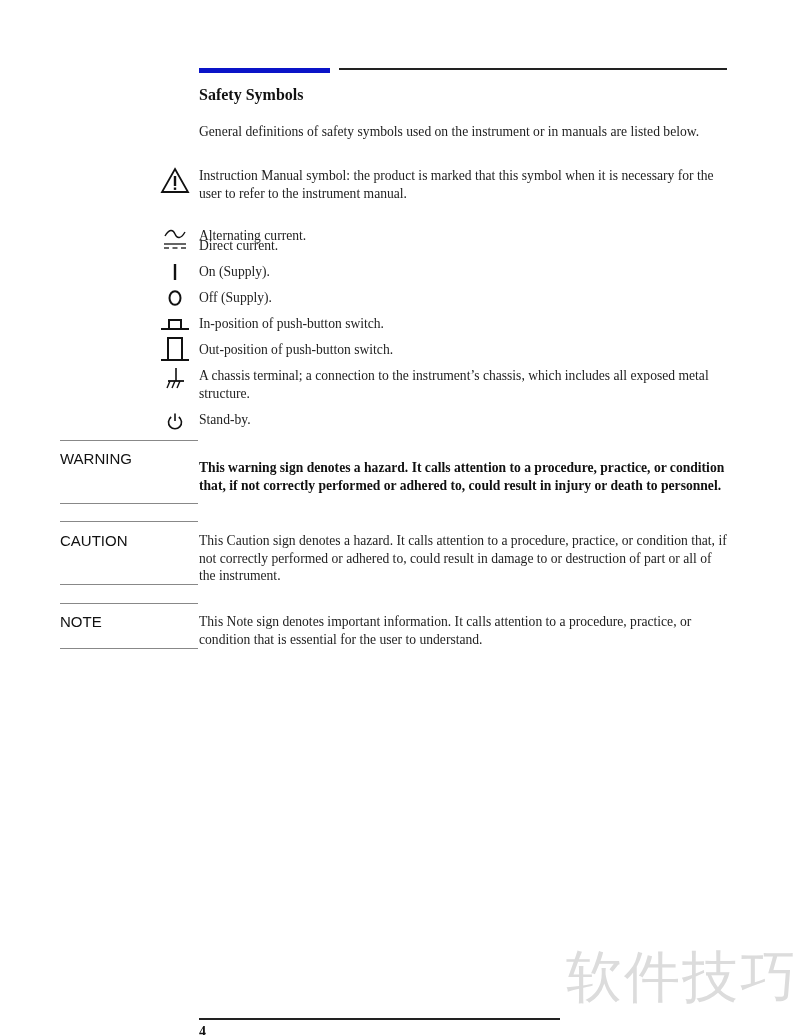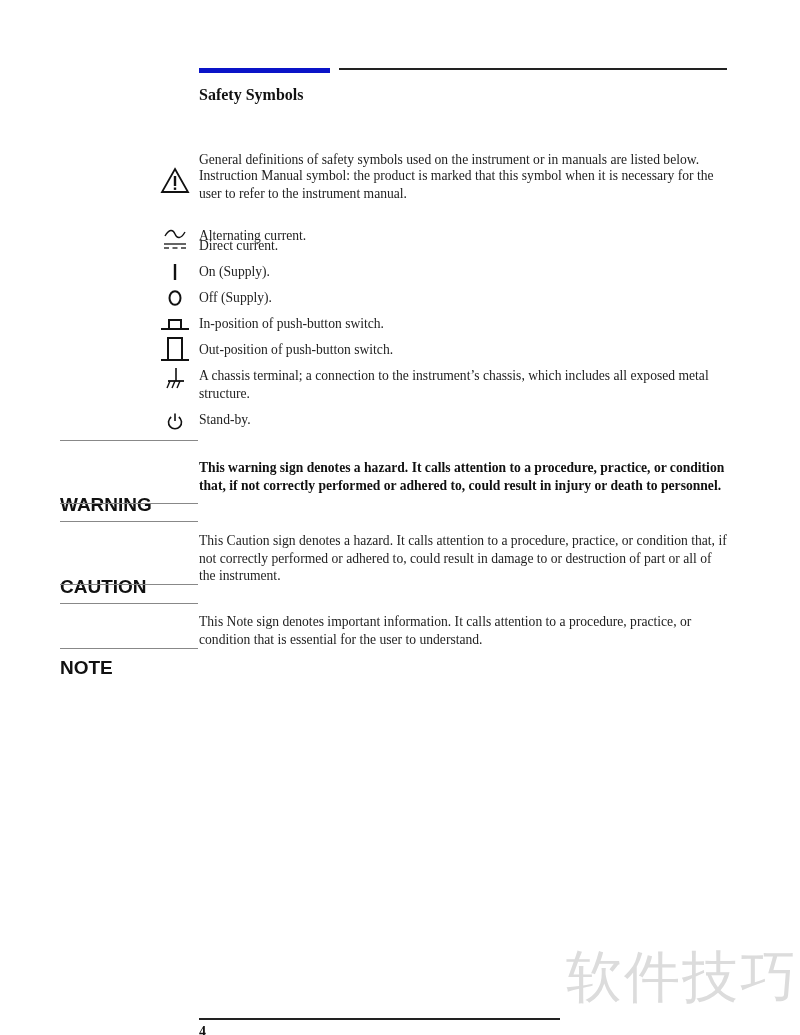--- a/index.html
+++ b/index.html
@@ -7,29 +7,29 @@
       width: 800px; height: 1035px; background: #ffffff; position: relative; overflow: hidden;
       font-family: "Liberation Serif", serif; color: #1a1a1a;
     }
     .blue-bar { position: absolute; left: 199px; top: 68px; width: 131px; height: 5px; background: #0a14c8; }
     .top-rule { position: absolute; left: 339px; top: 68px; width: 388px; height: 2px; background: #222; }
     .title {
       position: absolute; left: 199px; top: 86px; margin: 0;
       font-family: "Liberation Serif", serif; font-weight: bold; font-size: 16px; color: #111;
     }
     .body-text { font-size: 13.6px; line-height: 17.6px; color: #222; }
-    .intro { position: absolute; left: 199px; top: 123px; width: 530px; margin-top: 28px; }
+    .intro { position: absolute; left: 199px; top: 123px; width: 530px; }
     .sym-row { position: absolute; left: 150px; width: 580px; display: flex; }
     .sym-icon { width: 49px; display: flex; justify-content: center; align-items: flex-start; }
     .sym-icon svg { display: block; }
     .sym-text { width: 530px; }
     .side-rule { position: absolute; left: 60px; width: 138px; height: 1px; background: #888; }
     .label {
-      position: absolute; left: 60px; font-family: "Liberation Sans", sans-serif; font-weight: bold;
-      font-size: 19px; color: #111; margin-top: 44px;
+      position: absolute; left: 60px; font-family: "Liberation Sans", sans-serif; font-weight: normal;
+      font-size: 15px; color: #111;
     }
     .note-text { position: absolute; left: 199px; width: 530px; }
     .bold { font-weight: bold; color: #111; margin-top: 9px; }
     .bottom-rule { position: absolute; left: 199px; top: 1018px; width: 361px; height: 2px; background: #222; }
     .page-num {
       position: absolute; left: 199px; top: 1024px; font-family: "Liberation Serif", serif;
       font-weight: bold; font-size: 14px; color: #111;
     }
     .watermark {
       position: absolute; left: 566px; top: 940px; font-family: Liberation Sans, sans-serif;

